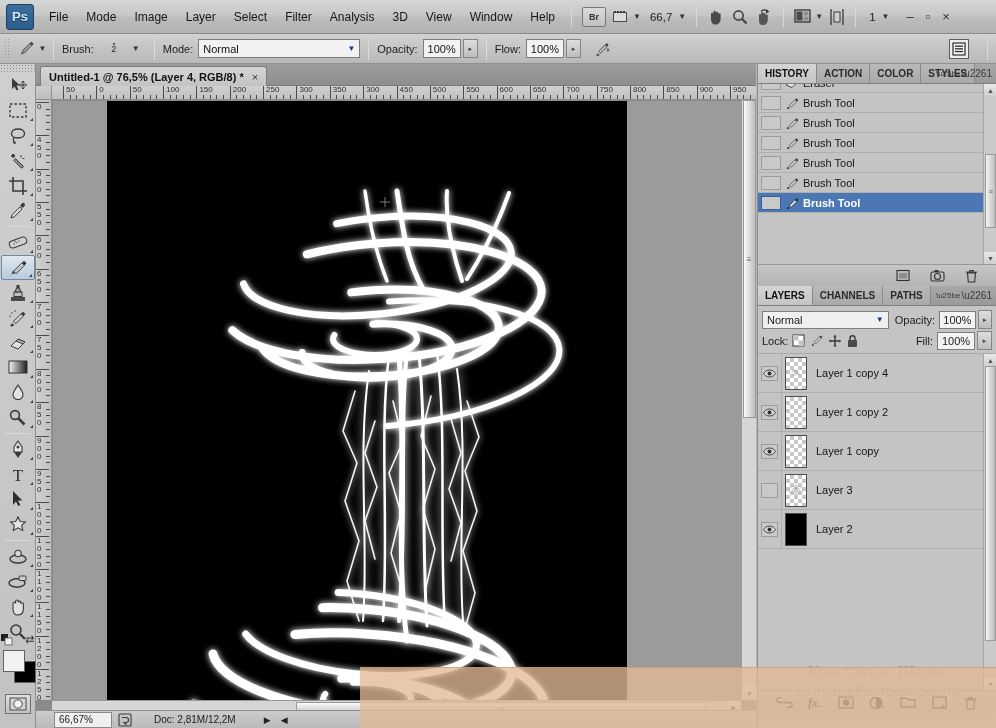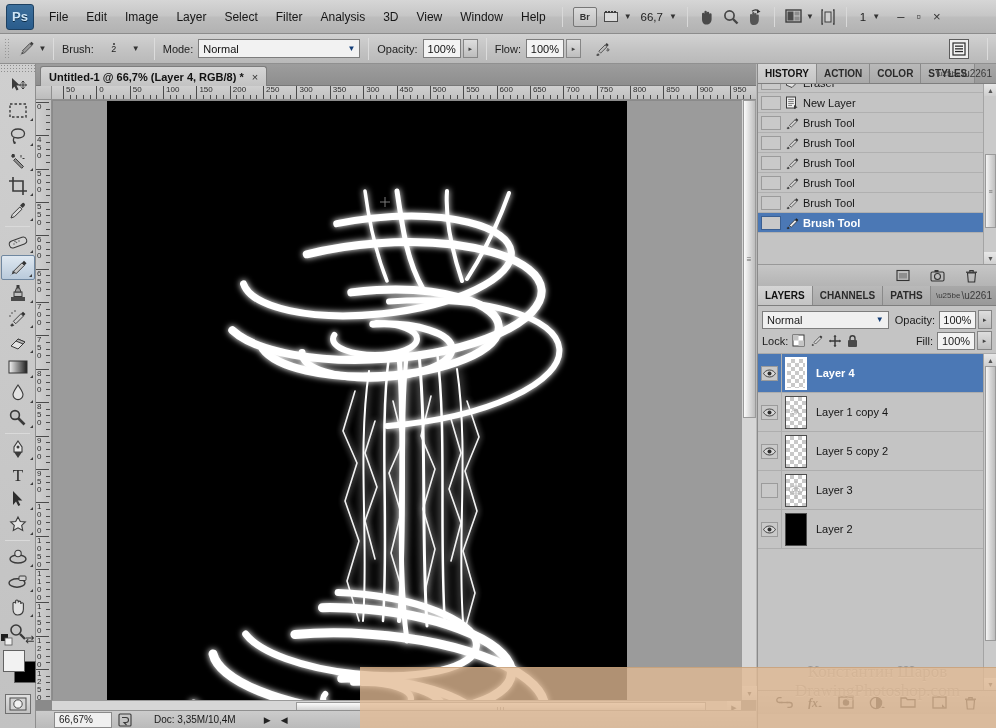--- a/index.html
+++ b/index.html
@@ -327,21 +327,21 @@
   svg { display: block; }
 </style>
 </head>
 <body>
 
 <div id="app">
 
   <div class="menubar">
     <div class="ps-logo">Ps</div>
     <div class="menu-item">File</div>
-    <div class="menu-item">Edit</div>
+    <div class="menu-item">Mode</div>
     <div class="menu-item">Image</div>
     <div class="menu-item">Layer</div>
     <div class="menu-item">Select</div>
     <div class="menu-item">Filter</div>
     <div class="menu-item">Analysis</div>
     <div class="menu-item">3D</div>
     <div class="menu-item">View</div>
     <div class="menu-item">Window</div>
     <div class="menu-item">Help</div>
 
@@ -695,21 +695,21 @@
         <svg width="18" height="14" viewBox="0 0 18 14">
             <rect x="1" y="1" width="16" height="12" fill="#d4d4d4" stroke="#4a4a4a" stroke-width="1"></rect>
             <ellipse cx="9" cy="7" rx="4.2" ry="4.2" fill="#f2f2f2" stroke="#4a4a4a" stroke-width="1"></ellipse>
           </svg>
       </span>
     </div>
   </div>
 
   <div class="tabstrip">
     <div class="doc-tab">
-      <span>Untitled-1 @ 66,7% (Layer 4, RGB/8) *</span>
+      <span>Untitled-1 @ 76,5% (Layer 4, RGB/8) *</span>
       <span class="tab-close">×</span>
     </div>
   </div>
 
   <div class="docwin">
 
     <div class="ruler-corner"></div>
 
     <div class="ruler-h" id="rulerH">
         <div class="rh-tick major" style="left: 11px;"></div>
@@ -1037,21 +1037,21 @@
     </div>
 
     <div class="statusbar">
       <div class="sb-zoom">66,67%</div>
       <div class="sb-icon">
         <svg width="14" height="14" viewBox="0 0 14 14">
             <rect x="1" y="1" width="12" height="12" rx="1" fill="none" stroke="#3a3a3a" stroke-width="1.1"></rect>
             <path d="M4 4.5h4a2.5 2.5 0 010 5H6l2.5 2.5" stroke="#3a3a3a" stroke-width="1.1" fill="none"></path>
           </svg>
       </div>
-      <div class="sb-doc">Doc: 3,35M/10,4M</div>
+      <div class="sb-doc">Doc: 2,81M/12,2M</div>
       <div class="sb-tri">▶</div>
       <div class="sb-tri" style="margin-left:10px">◀</div>
     </div>
   </div>
 
   <div class="panelcol">
 
     <div class="panel-tabs">
       <div class="ptab active">HISTORY</div>
       <div class="ptab">ACTION</div>
@@ -1065,36 +1065,20 @@
 
     <div class="hist-body">
       <div class="hist-row" style="margin-top:-11px;">
         <span class="hist-check"></span>
         <span class="hist-icon">
           <svg width="16" height="12" viewBox="0 0 16 12">
               <path d="M2 8l5-5 6 2.5-5 5z" fill="#e2e2e2" stroke="#3a3a3a" stroke-width=".9"></path>
             </svg>
         </span>
         <span>Eraser</span>
-      </div>
-      <div class="hist-row">
-        <span class="hist-check"></span>
-        <span class="hist-icon">
-          <svg width="14" height="14" viewBox="0 0 14 14">
-              <rect x="1.5" y="1" width="9" height="11" fill="#f0f0f0" stroke="#3a3a3a" stroke-width="1"></rect>
-              <g stroke="#666" stroke-width=".9">
-                <line x1="3.2" y1="3.4" x2="8.8" y2="3.4"></line>
-                <line x1="3.2" y1="5.4" x2="8.8" y2="5.4"></line>
-                <line x1="3.2" y1="7.4" x2="8.8" y2="7.4"></line>
-                <line x1="3.2" y1="9.4" x2="7" y2="9.4"></line>
-              </g>
-              <path d="M9 9l3.5 2.2L9 13z" fill="#3a3a3a"></path>
-            </svg>
-        </span>
-        <span>New Layer</span>
       </div>
       <div class="hist-row">
         <span class="hist-check"></span>
         <span class="hist-icon">
           <svg width="15" height="14" viewBox="0 0 15 14">
               <path d="M1.5 12c.9-.2 1.3-.7 1.5-1.5l1.8 1.8c-.8.2-1.3.7-1.9 1z" fill="#3c3c3c"></path>
               <path d="M4.4 9.4L10 3.8l1.8 1.8-5.6 5.6z" fill="#d0d0d0" stroke="#333" stroke-width=".7"></path>
               <path d="M10.2 3.6L11.5 2.3l1.8 1.8-1.3 1.3z" fill="#333"></path>
             </svg>
         </span>
@@ -1239,32 +1223,20 @@
             </svg>
         </span>
         <span style="margin-left:auto;font-size:11px">Fill:</span>
         <span style="margin-left:4px;width:38px;height:18px;background:#f3f3f3;border:1px solid #7d7d7d;display:flex;align-items:center;justify-content:center;font-size:11px">100%</span>
         <span class="stepper">▸</span>
       </div>
     </div>
 
     <div class="layers-list">
 
-      <div class="layer-row sel">
-        <span class="eye-cell">
-          <span class="eye-box">
-            <svg width="13" height="9" viewBox="0 0 13 9">
-                <path d="M6.5 1C3.5 1 1.3 3 .6 4.5 1.3 6 3.5 8 6.5 8S11.7 6 12.4 4.5C11.7 3 9.5 1 6.5 1z" fill="#d8d8d8" stroke="#2f2f2f" stroke-width=".9"></path>
-                <circle cx="6.5" cy="4.5" r="2" fill="#2f2f2f"></circle>
-              </svg>
-          </span>
-        </span>
-        <span class="lthumb"></span>
-        <span>Layer 4</span>
-      </div>
 
 
 
       <div class="layer-row">
         <span class="eye-cell">
           <span class="eye-box">
             <svg width="13" height="9" viewBox="0 0 13 9">
                 <path d="M6.5 1C3.5 1 1.3 3 .6 4.5 1.3 6 3.5 8 6.5 8S11.7 6 12.4 4.5C11.7 3 9.5 1 6.5 1z" fill="#d8d8d8" stroke="#2f2f2f" stroke-width=".9"></path>
                 <circle cx="6.5" cy="4.5" r="2" fill="#2f2f2f"></circle>
               </svg>
@@ -1284,24 +1256,36 @@
       <div class="layer-row">
         <span class="eye-cell">
           <span class="eye-box">
             <svg width="13" height="9" viewBox="0 0 13 9">
                 <path d="M6.5 1C3.5 1 1.3 3 .6 4.5 1.3 6 3.5 8 6.5 8S11.7 6 12.4 4.5C11.7 3 9.5 1 6.5 1z" fill="#d8d8d8" stroke="#2f2f2f" stroke-width=".9"></path>
                 <circle cx="6.5" cy="4.5" r="2" fill="#2f2f2f"></circle>
               </svg>
           </span>
         </span>
         <span class="lthumb"></span>
-        <span>Layer 5 copy 2</span>
-      </div>
-
-
+        <span>Layer 1 copy 2</span>
+      </div>
+
+
+      <div class="layer-row">
+        <span class="eye-cell">
+          <span class="eye-box">
+            <svg width="13" height="9" viewBox="0 0 13 9">
+                <path d="M6.5 1C3.5 1 1.3 3 .6 4.5 1.3 6 3.5 8 6.5 8S11.7 6 12.4 4.5C11.7 3 9.5 1 6.5 1z" fill="#d8d8d8" stroke="#2f2f2f" stroke-width=".9"></path>
+                <circle cx="6.5" cy="4.5" r="2" fill="#2f2f2f"></circle>
+              </svg>
+          </span>
+        </span>
+        <span class="lthumb"></span>
+        <span>Layer 1 copy</span>
+      </div>
 
       <div class="layer-row">
         <span class="eye-cell">
           <span class="eye-box off"></span>
         </span>
         <span class="lthumb">
           <svg width="20" height="31" viewBox="0 0 20 31" style="position:absolute;left:0;top:0">
               <g stroke="#a8a8a8" stroke-width=".6" fill="none">
                 <ellipse cx="10" cy="15" rx="7" ry="4"></ellipse>
                 <ellipse cx="10" cy="15" rx="4" ry="2"></ellipse>

